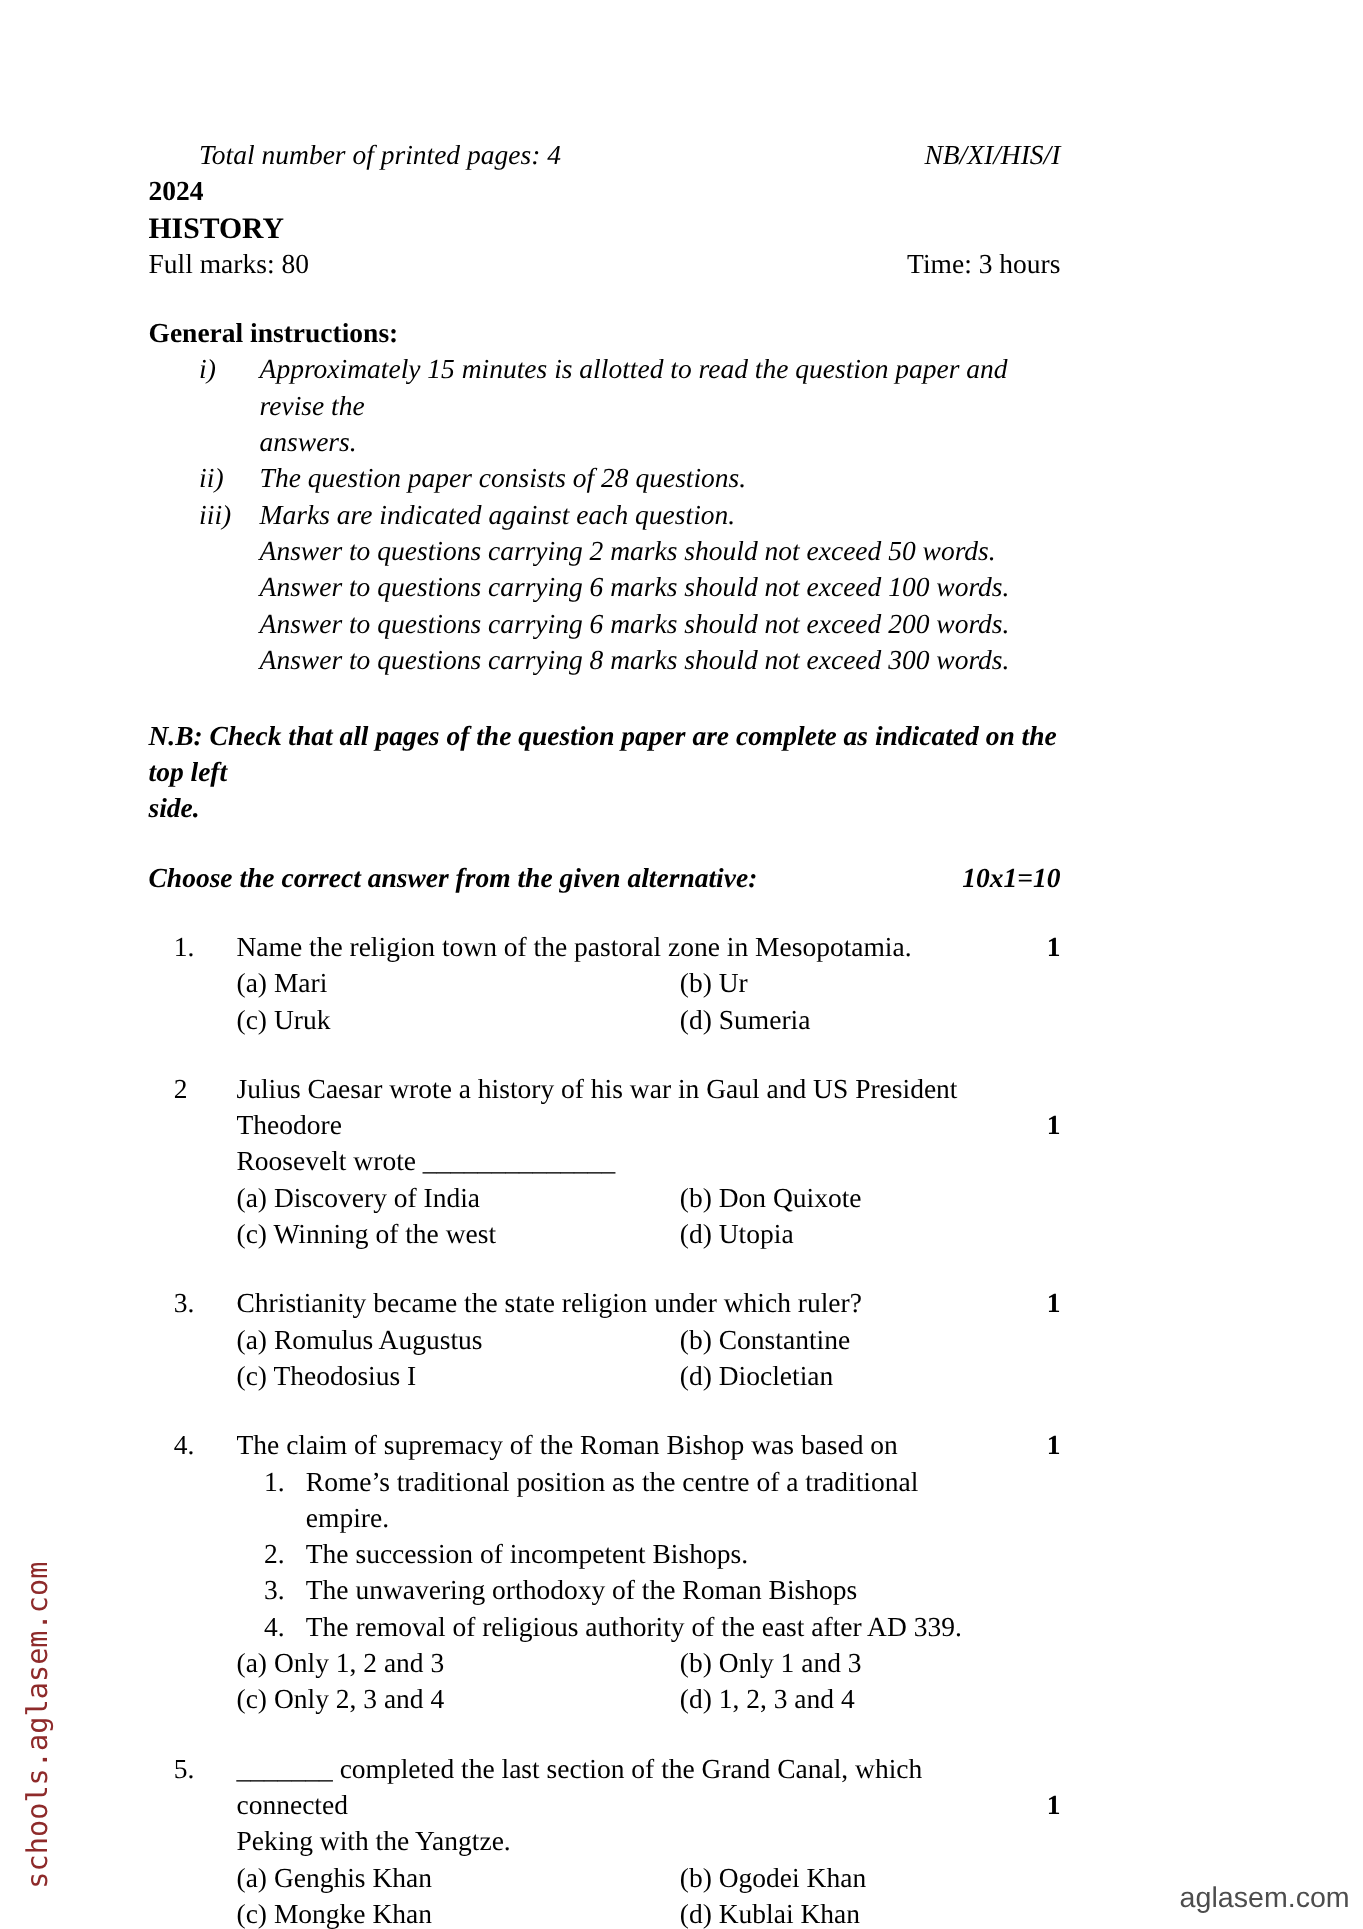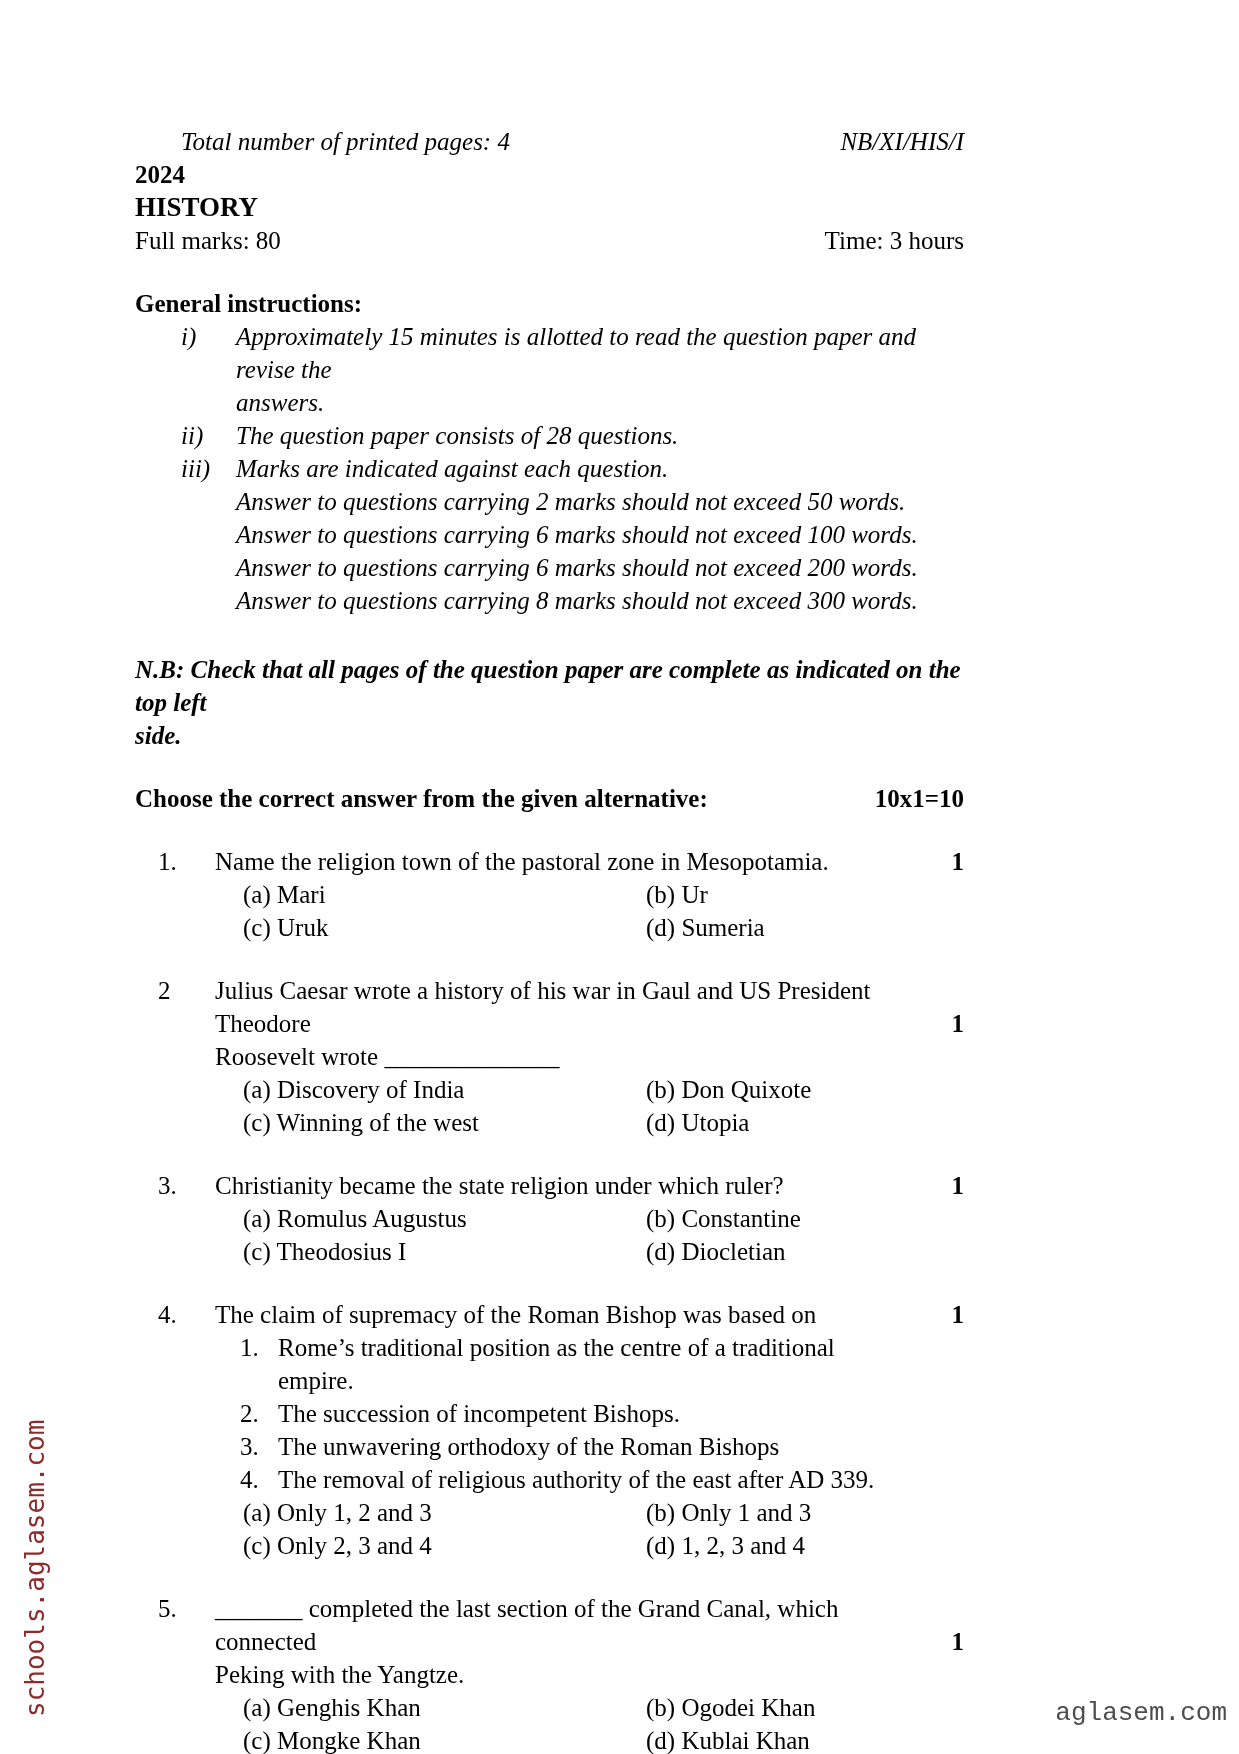--- a/index.html
+++ b/index.html
@@ -11,35 +11,35 @@
   }
   .content{padding:125px 275px 0 135px;}
   .row{display:flex;justify-content:space-between;}
   .italic{font-style:italic;margin-left:46px;}
   .bold{font-weight:bold;}
   .center{text-align:left;}
   .subject-title{font-size:27px;}
   .instr-block{margin-top:30px;}
   .ins-row{display:grid;grid-template-columns:55px 1fr;}
   .nb{font-weight:bold;font-style:italic;margin-top:36px;}
-  .section-row{display:flex;justify-content:space-between;margin-top:30px;font-weight:bold;}
+  .section-row{display:flex;justify-content:space-between;margin-top:30px;font-weight:bold;font-style:italic;}
   .question{display:grid;grid-template-columns:80px 1fr 48px;margin-top:30px;}
   .q-num{padding-left:23px;}
   .q-marks{text-align:right;font-weight:bold;}
   .q-marks.line2{padding-top:33px;}
-  .opt-grid{display:grid;grid-template-columns:403px 1fr;margin-left:28px;}
+  .opt-grid{display:grid;grid-template-columns:403px 1fr;}
   .sub-item{display:grid;grid-template-columns:38px 1fr;padding-left:25px;}
   .wm-left{
     position:absolute;top:1717px;left:20px;transform:rotate(-90deg);transform-origin:0 0;
     font-family:"DejaVu Sans Mono", monospace;font-size:26px;line-height:30px;
     color:#8e2a2a;white-space:nowrap;
   }
   .wm-bottom{
-    position:absolute;right:12px;bottom:24px;
-    font-family:Liberation Mono, monospace;font-size:26px;color:#4d4d4d;
+    position:absolute;right:12px;bottom:12px;
+    font-family:Liberation Sans, sans-serif;font-size:26px;color:#4d4d4d;
   }
 </style>
 </head>
 <body>
 
 <div class="content">
 
   <div class="row italic">
     <span>Total number of printed pages: 4</span>
     <span>NB/XI/HIS/I</span>

